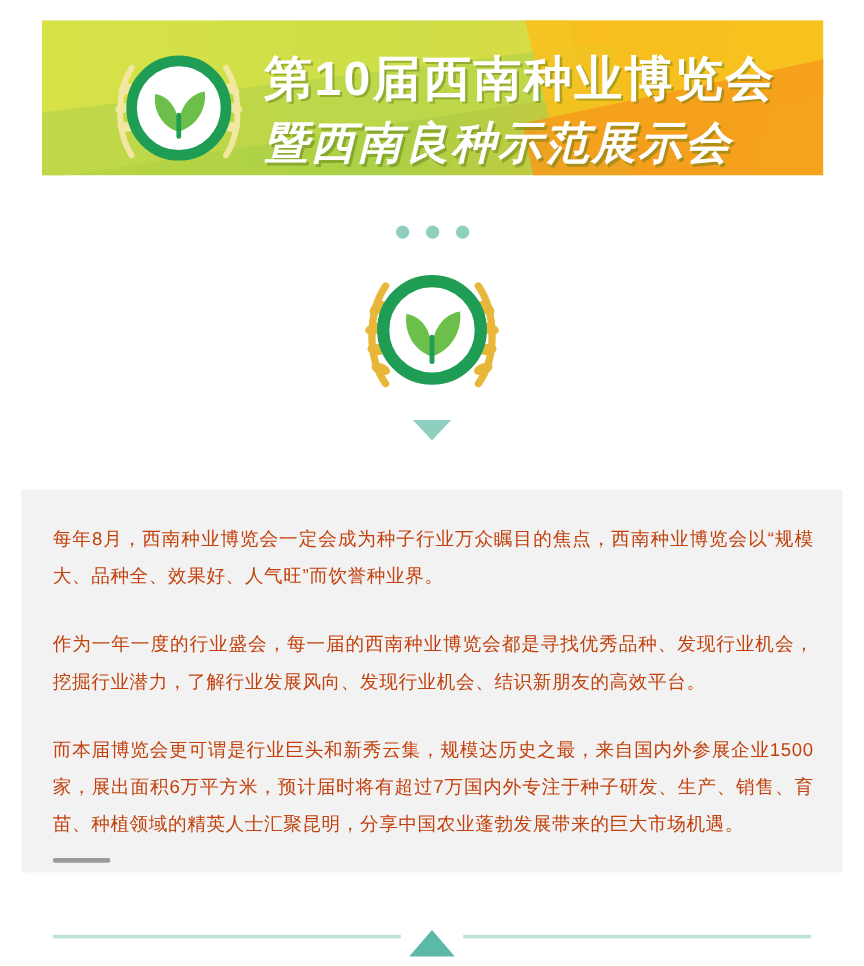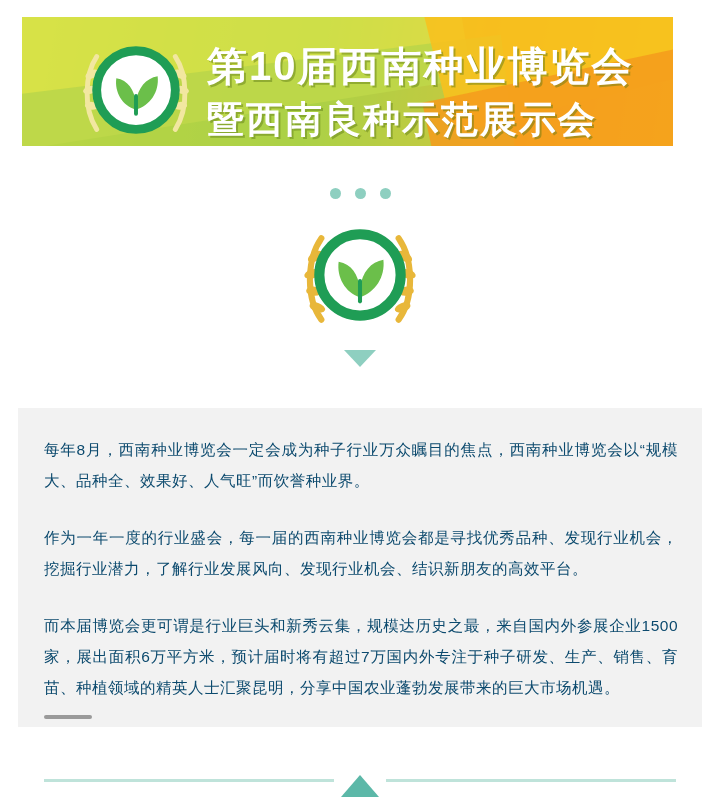--- a/index.html
+++ b/index.html
@@ -18,21 +18,21 @@
   .page {
     width: 720px;
     height: 805px;
     position: relative;
     background: #ffffff;
   }
 
   
   .banner-wrap {
     position: absolute;
-    left: 22px;
+    left: 35px;
     top: 17px;
     width: 651px;
     height: 129px;
     overflow: hidden;
   }
   .banner-bg {
     position: absolute;
     inset: 0;
     background: linear-gradient(100deg, #cddc39 0%, #aacf3a 22%, #8cc63f 45%, #f6a623 70%, #f5d020 100%);
   }
@@ -80,21 +80,21 @@
     left: 185px;
     top: 24px;
     right: 20px;
     color: #ffffff;
     text-shadow: 2px 2px 0 rgba(90,120,20,.45);
     font-weight: bold;
     letter-spacing: 2px;
     line-height: 1.28;
   }
   .banner-line-1 { font-size: 40px; }
-  .banner-line-2 { font-size: 37px; margin-top: 4px; }
+  .banner-line-2 { font-size: 37px; margin-top: 4px; font-style: italic; }
 
   
   .dots {
     position: absolute;
     top: 188px;
     left: 0; right: 0;
     display: flex;
     justify-content: center;
     gap: 14px;
   }
@@ -135,21 +135,21 @@
     width: 684px;
     background: #f2f2f2;
     border-left: 4px solid #f2f2f2;
     padding: 26px 24px 18px 22px;
     box-sizing: border-box;
   }
   .panel p {
     margin: 0 0 26px 0;
     font-size: 15.5px;
     line-height: 2.0;
-    color: #0c4a6e;
+    color: #c2410c;
     text-align: justify;
     letter-spacing: .5px;
   }
   .panel p:last-of-type { margin-bottom: 6px; }
   .panel-scrollbar {
     position: absolute;
     left: 22px;
     bottom: 8px;
     width: 48px;
     height: 4px;

